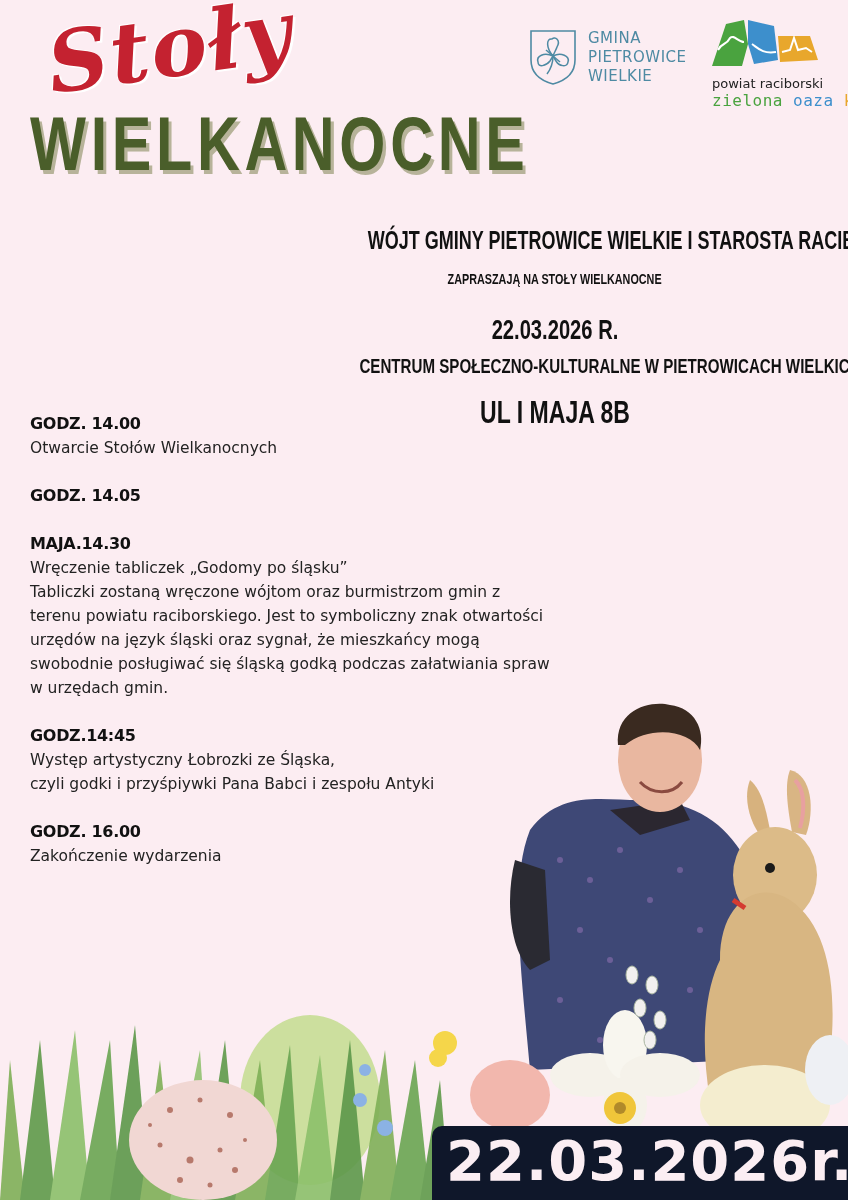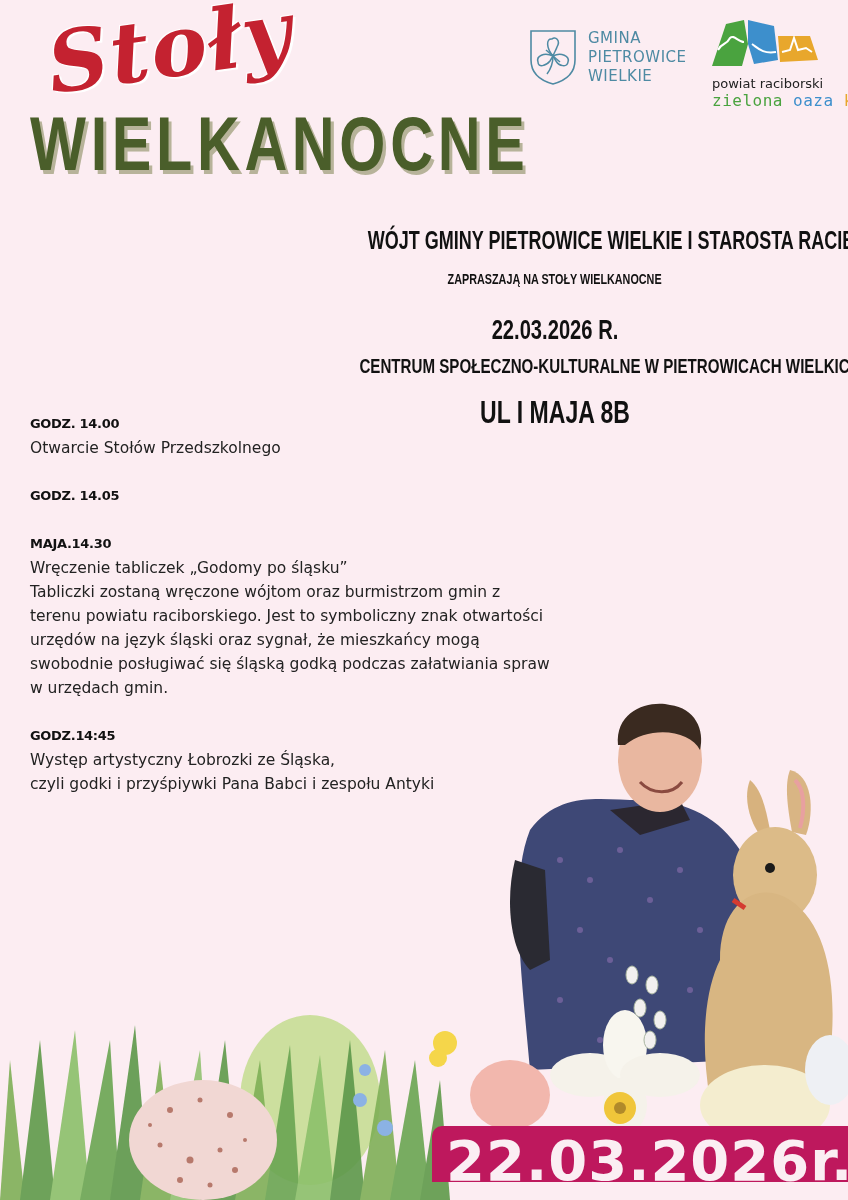--- a/index.html
+++ b/index.html
@@ -36,27 +36,27 @@
     transform-origin: center; white-space: nowrap; }
   .h1 { top: 226px; font-size: 25px; }
   .h2 { top: 270px; font-size: 15px; }
   .h3 { top: 308px; font-size: 28px; margin-top: 6px; }
   .h4 { top: 354px; font-size: 21px; }
   .h5 { top: 394px; font-size: 32px; }
   .condensed { display: inline-block; transform: scaleX(0.72); }
 
   .schedule { position: absolute; left: 30px; top: 412px; width: 600px; }
   .item { margin-bottom: 24px; }
-  .time { font-family: "DejaVu Sans", sans-serif; font-weight: bold; font-size: 13px; letter-spacing: -0.3px; line-height: 24px; color: #111; }
+  .time { font-family: "DejaVu Sans", sans-serif; font-weight: bold; font-size: 16px; letter-spacing: -0.3px; line-height: 24px; color: #111; }
   .desc { font-family: "DejaVu Sans", sans-serif; font-size: 15.5px; line-height: 24px; color: #222; white-space: pre-line; }
 
   .art { position: absolute; left: 0; top: 0; width: 848px; height: 1200px; pointer-events: none; }
 
-  .date-box { position: absolute; left: 432px; top: 1126px; width: 416px; height: 56px;
-    background: #be185d; border-top-left-radius: 10px; }
+  .date-box { position: absolute; left: 432px; top: 1126px; width: 416px; height: 74px;
+    background: #0f172a; border-top-left-radius: 10px; }
   .date-text { position: absolute; left: 14px; top: 2px; font-family: "DejaVu Sans", sans-serif; font-weight: bold;
     font-size: 56px; color: #fbeef3; letter-spacing: 1px; }
 </style>
 </head>
 <body>
 
 <div class="title-script">Stoły</div>
 <div class="title-main">WIELKANOCNE</div>
 
 <div class="logo-gmina">
@@ -202,36 +202,40 @@
       <ellipse cx="650" cy="1040" rx="6" ry="9"></ellipse>
   </g>
 
   <ellipse cx="765" cy="1105" rx="65" ry="40" fill="#f4edcf"></ellipse>
   <ellipse cx="830" cy="1070" rx="25" ry="35" fill="#eef0f4"></ellipse>
 </svg>
 
 <div class="schedule">
   <div class="item">
     <div class="time">GODZ. 14.00</div>
-    <div class="desc">Otwarcie Stołów Przedszkolnego</div>
+    <div class="desc">Otwarcie Stołów Wielkanocnych</div>
   </div>
   <div class="item">
     <div class="time">GODZ. 14.05</div>
   </div>
   <div class="item">
     <div class="time">MAJA.14.30</div>
     <div class="desc">Wręczenie tabliczek „Godomy po śląsku”
 Tabliczki zostaną wręczone wójtom oraz burmistrzom gmin z
 terenu powiatu raciborskiego. Jest to symboliczny znak otwartości
 urzędów na język śląski oraz sygnał, że mieszkańcy mogą
 swobodnie posługiwać się śląską godką podczas załatwiania spraw
 w urzędach gmin.</div>
   </div>
   <div class="item">
     <div class="time">GODZ.14:45</div>
     <div class="desc">Występ artystyczny Łobrozki ze Śląska,
 czyli godki i przyśpiywki Pana Babci i zespołu Antyki</div>
   </div>
+  <div class="item">
+    <div class="time">GODZ. 16.00</div>
+    <div class="desc">Zakończenie wydarzenia</div>
+  </div>
 </div>
 
 <div class="date-box">
   <div class="date-text">22.03.2026r.</div>
 </div>
 
 </body></html>

